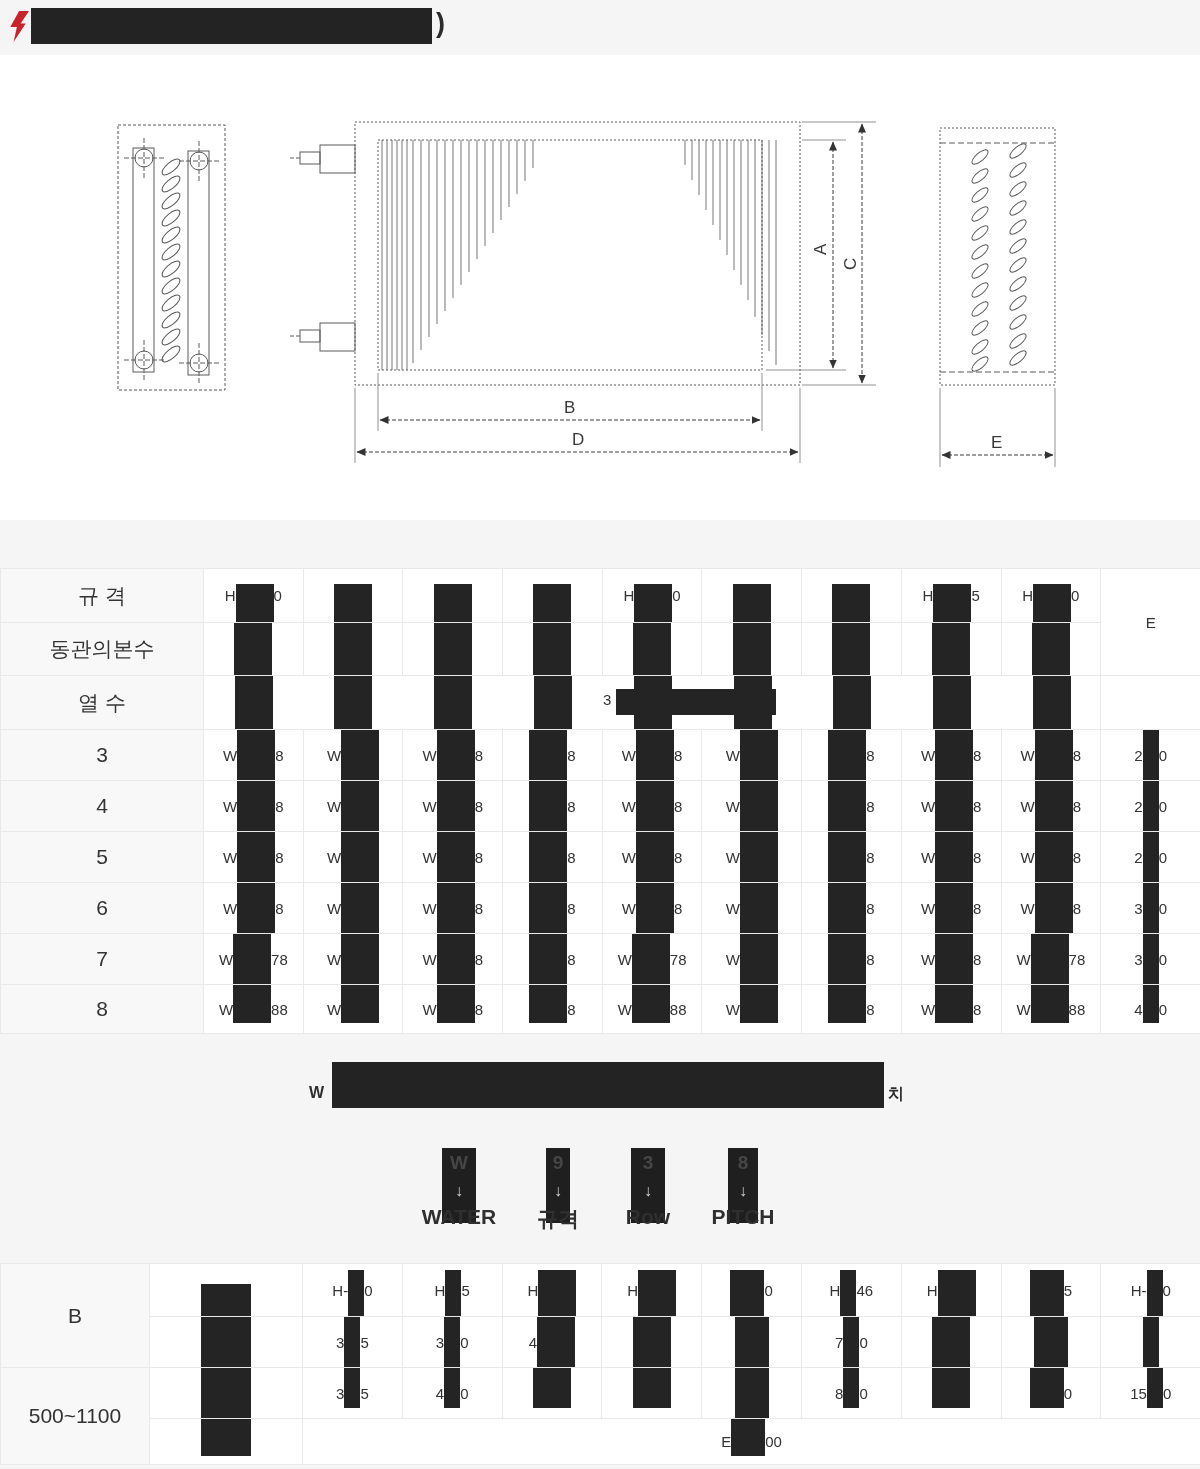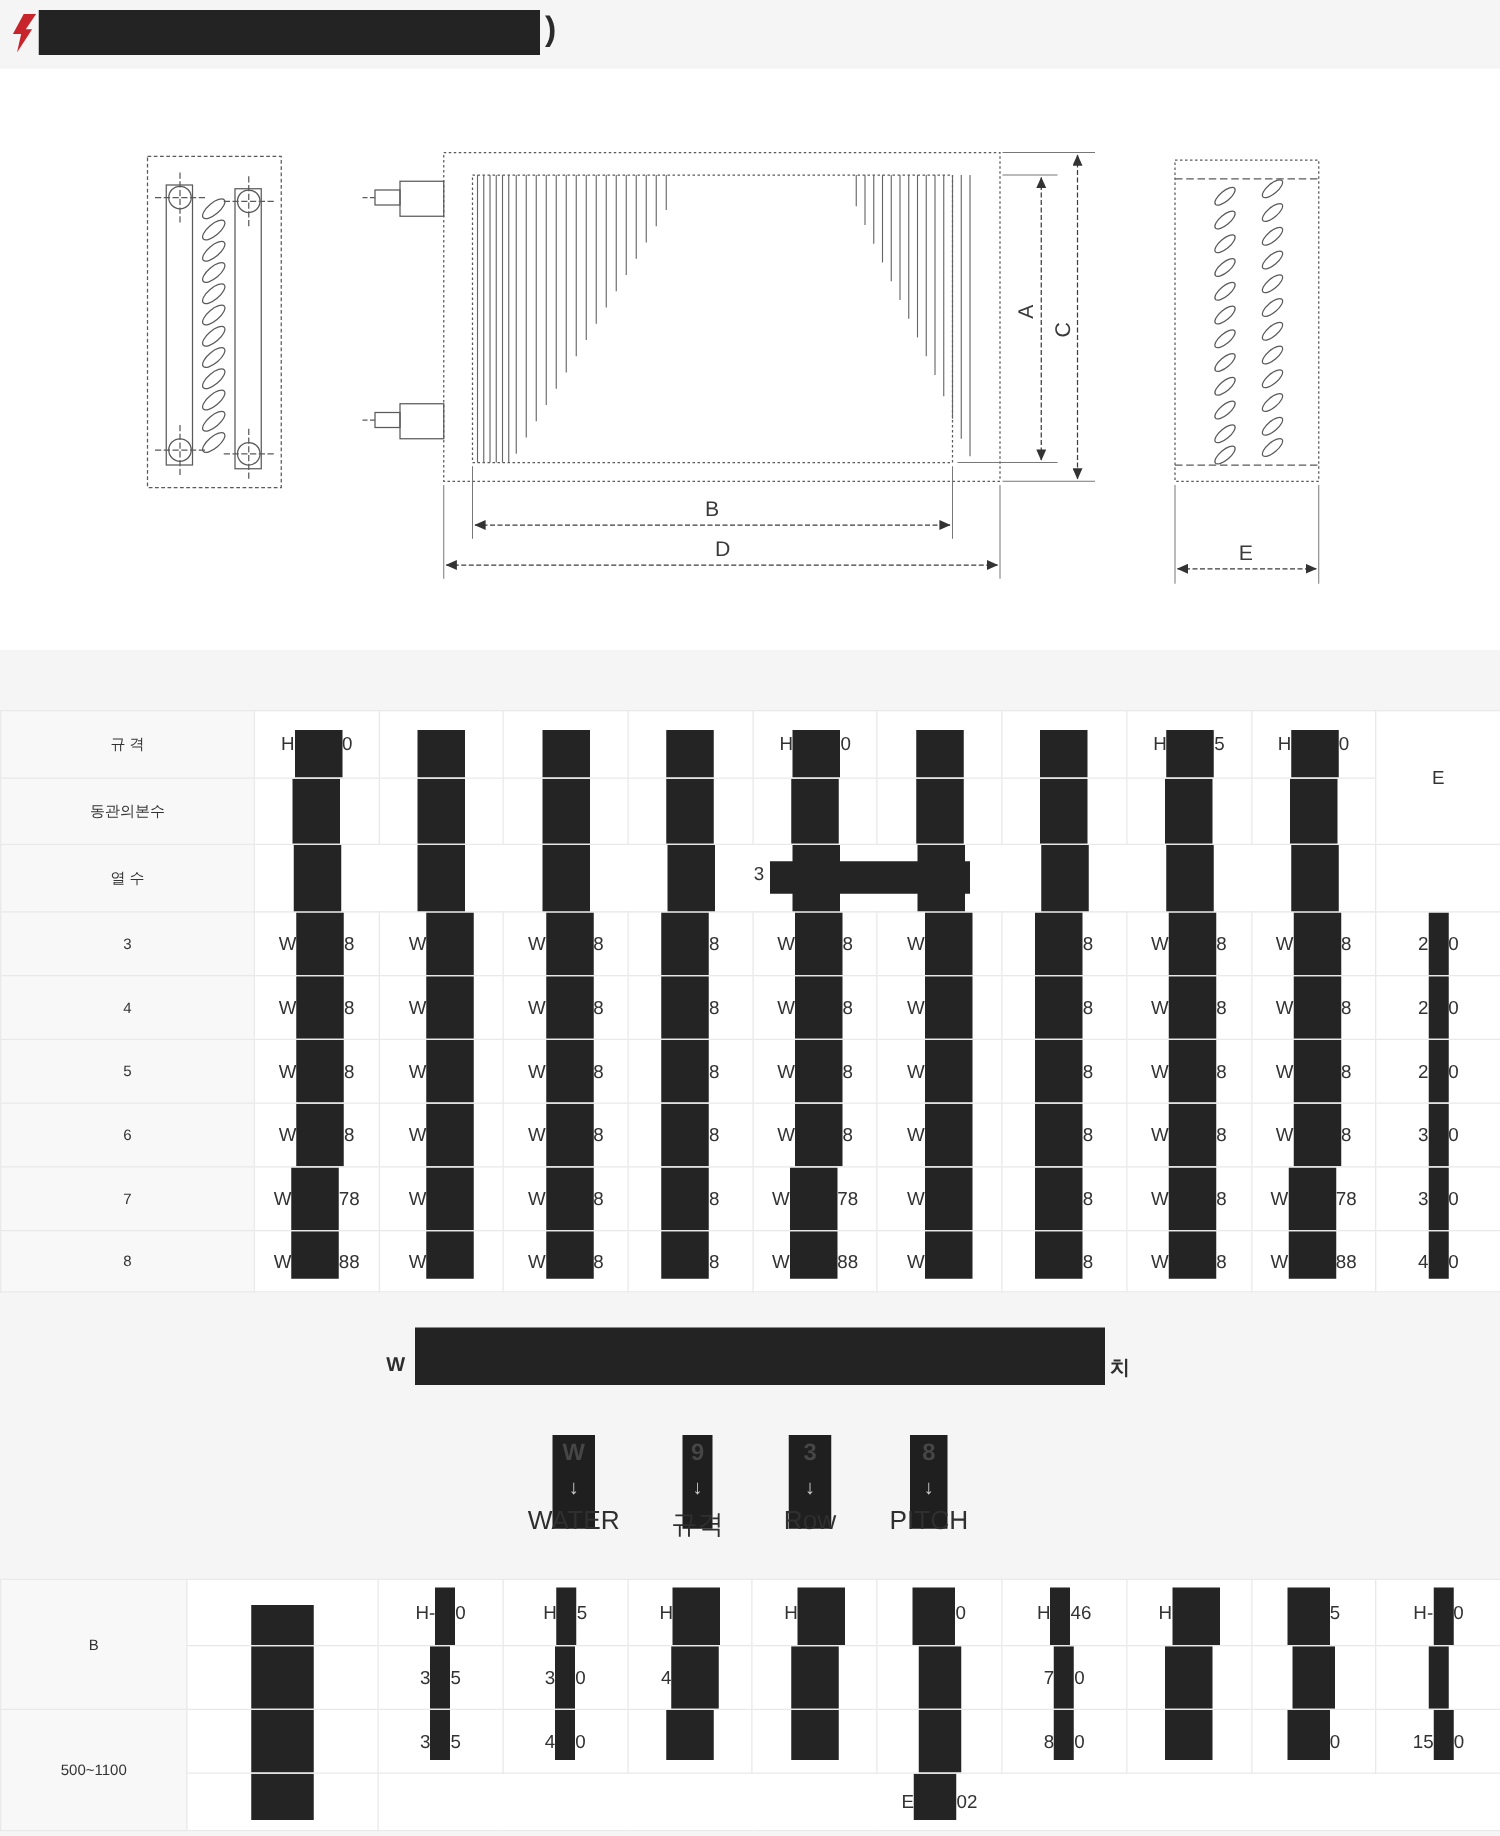--- a/index.html
+++ b/index.html
@@ -9,42 +9,42 @@
   .bolt{position:absolute;left:7px;top:7px;width:22px;height:31px;background:#c8242b;clip-path:polygon(55% 0,100% 0,62% 40%,85% 40%,30% 100%,45% 52%,15% 52%)}
   .title-redact{position:absolute;left:31px;top:4px;width:401px;height:36px;background:#232323}
   .title-suffix{position:absolute;left:436px;top:4px;font-size:27px;font-weight:bold;color:#2b2b2b}
   
   .panel{position:absolute;top:55px;left:0;width:1200px;height:465px;background:#ffffff}
   
   table{border-collapse:collapse;table-layout:fixed;width:1200px;position:absolute;left:0}
   #t1{top:568px}
   #t2{top:1263px}
   td{border:1px solid #e9e9e9;padding:0;background:#fff}
-  td.lbl{background:#f8f8f8;text-align:center;font-size:12px;color:#333}
+  td.lbl{background:#f8f8f8;text-align:center;font-size:21px;color:#333}
   tr.h53 td{height:53px}tr.h52 td{height:52px}tr.h50 td{height:50px}tr.h48 td{height:48px}tr.h45 td{height:45px}
   .cc{display:flex;align-items:center;justify-content:center;height:100%;font-size:15px;color:#333;overflow:hidden}
   .bar{background:#242424;align-self:stretch;flex:0 0 auto}
   .b38{width:38px}.b34{width:34px}.b16{width:16px}.b50{width:50px}
   .mt15{margin-top:15px}.mt6{margin-top:6px}.mt20{margin-top:20px}.mb10{margin-bottom:10px}.mb8{margin-bottom:8px}
   .rel{position:relative}
   .vb{position:absolute;top:0;bottom:0;width:38px;background:#242424}
   .hb{position:absolute;top:13px;height:26px;background:#242424}
   .frag3{position:absolute;left:399px;top:15px;font-size:15px;color:#333}
   
   .note{position:absolute;top:1062px;left:0;width:1200px;height:48px}
   .note-redact{position:absolute;left:332px;top:0;width:552px;height:46px;background:#232323}
   .note-pre{position:absolute;left:309px;top:22px;font-size:16px;font-weight:bold;color:#2e2e2e}
   .note-suf{position:absolute;left:888px;top:22px;font-size:16px;font-weight:bold;color:#2e2e2e}
   
   .legend{position:absolute;top:1148px;left:0;width:1200px;height:96px}
   .leg-item{position:absolute;top:0;width:94px;height:92px}
   .leg-bar{position:absolute;top:0;left:50%;transform:translateX(-50%);height:75px;background:#1f1f1f;z-index:1;display:flex;flex-direction:column;align-items:center}
   .leg-val{margin-top:2px;font-size:19px;font-weight:bold;color:#464646;line-height:26px}
   .leg-arrow{margin-top:6px;font-size:16px;color:#cfcfcf}
-  .leg-label{position:absolute;top:57px;left:0;width:100%;text-align:center;font-size:21px;font-weight:normal;color:#2f2f2f;z-index:2}
+  .leg-label{position:absolute;top:57px;left:0;width:100%;text-align:center;font-size:21px;font-weight:bold;color:#2f2f2f;z-index:2}
   svg text{font-family:"Liberation Sans","DejaVu Sans",sans-serif}
 </style>
 </head>
 <body>
 
 <div class="titlebar">
   <div class="bolt"></div>
   <div class="title-redact"></div>
   <div class="title-suffix">)</div>
 </div>
@@ -999,18 +999,18 @@
   <tr class="h45">
     <td>
           <div class="cc">
             <span class="bar b50 mb8"></span>
           </div>
         </td>
     <td colspan="9">
           <div class="cc">
             <span>E</span>
             <span class="bar b34 mb8"></span>
-            <span>02</span>
+            <span>00</span>
           </div>
         </td>
   </tr>
 </tbody>
   </table>
 
 </body></html>

